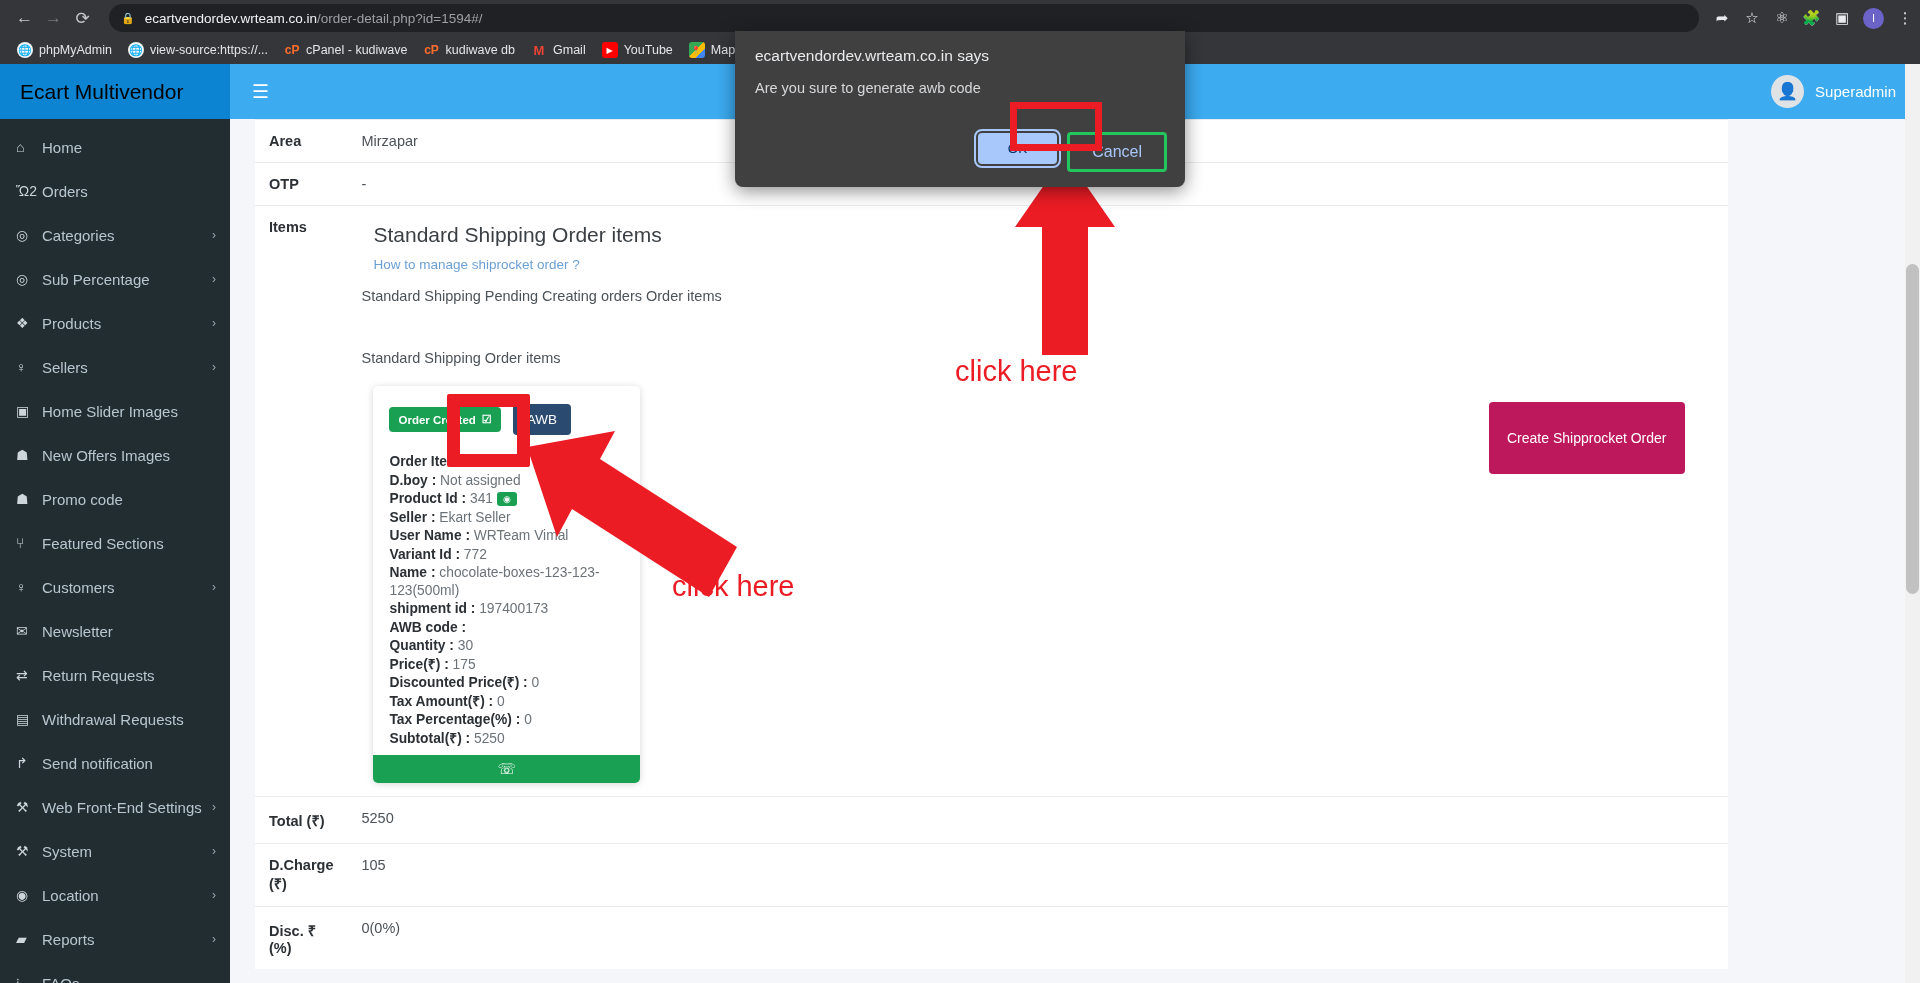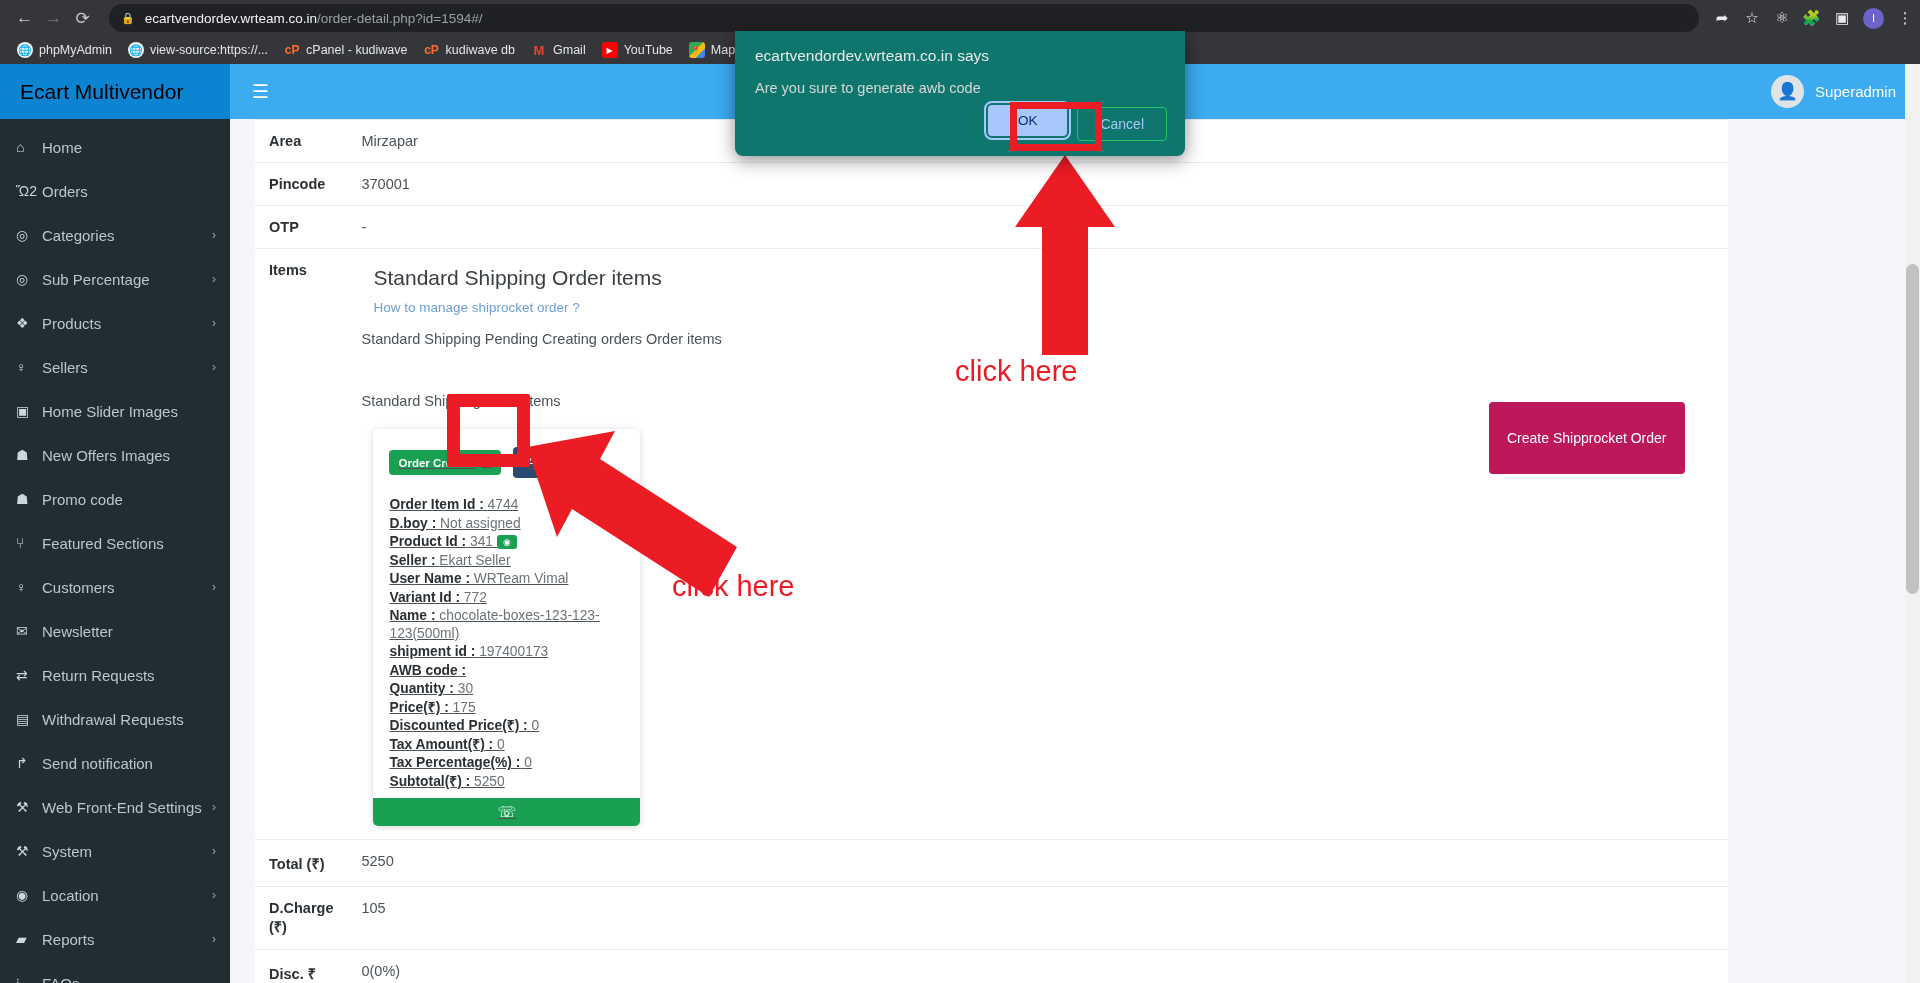--- a/index.html
+++ b/index.html
@@ -209,21 +209,20 @@
   }
 
   
   .item-card {
     width: 267px;
     background: #fff;
     border-radius: 5px;
     box-shadow: 0 1px 7px rgba(0,0,0,0.16);
     padding: 18px 16px 0 16px;
     margin-left: 12px;
-    text-decoration: underline;
   }
   .badge-row { display: flex; align-items: center; gap: 12px; margin-bottom: 18px; }
   .badge-created {
     background: #1aa053; color: #fff;
     font-size: 11.5px; font-weight: bold;
     padding: 6px 9px; border-radius: 4px;
     display: flex; align-items: center; gap: 6px;
     white-space: nowrap;
   }
   .badge-check {
@@ -298,22 +297,22 @@
   }
   .vtop-arrow {
     position: absolute; right: 2px; top: 70px;
     color: #6e6e6e; font-size: 10px;
   }
 
   
   .dialog {
     position: absolute;
     left: 735px; top: 31px;
-    width: 450px; height: 125px;
-    background: #0f766e;
+    width: 450px; height: 156px;
+    background: #404040;
     border-radius: 0 0 8px 8px;
     box-shadow: 0 4px 18px rgba(0,0,0,0.45);
     z-index: 50;
     padding: 16px 20px 12px 20px;
     color: #e8eaed;
   }
   .dlg-title { font-size: 15.5px; margin-bottom: 15px; color: #e8eaed; }
   .dlg-msg { font-size: 14.5px; color: #d6d8db; }
   .dlg-actions {
     position: absolute; right: 18px; bottom: 15px;
@@ -322,22 +321,22 @@
   .btn-ok {
     background: #a8c7fa; color: #062e6f;
     border: none; border-radius: 4px;
     padding: 8px 30px; font-size: 13.5px;
     font-family: "Liberation Sans", sans-serif;
     outline: 2px solid #a8c7fa;
     outline-offset: 2px;
   }
   .btn-cancel {
     background: transparent; color: #a8c7fa;
-    border: 1px solid #22c55e; border-radius: 4px;
-    padding: 8px 22px; font-size: 14px;
+    border: 3px solid #22c55e; border-radius: 4px;
+    padding: 8px 22px; font-size: 16px;
     font-family: "Liberation Sans", sans-serif;
     margin-top: 8px;
   }
 </style>
 </head>
 <body>
 
 <div class="browser">
   <div class="nav-row">
     <div class="nav-btn back">←</div>
@@ -506,24 +505,20 @@
     </div>
   </div>
 
   <div class="content">
     <div class="panel">
       <table class="detail">
         <tbody>
           <tr>
             <td class="k">Area</td>
             <td class="v">Mirzapar</td>
-          </tr>
-          <tr>
-            <td class="k">Pincode</td>
-            <td class="v">370001</td>
           </tr>
           <tr>
             <td class="k">OTP</td>
             <td class="v">-</td>
           </tr>
           <tr>
             <td class="k">Items</td>
             <td class="v">
               <div class="items-head">Standard Shipping Order items</div>
               <a class="items-link">How to manage shiprocket order ?</a>

